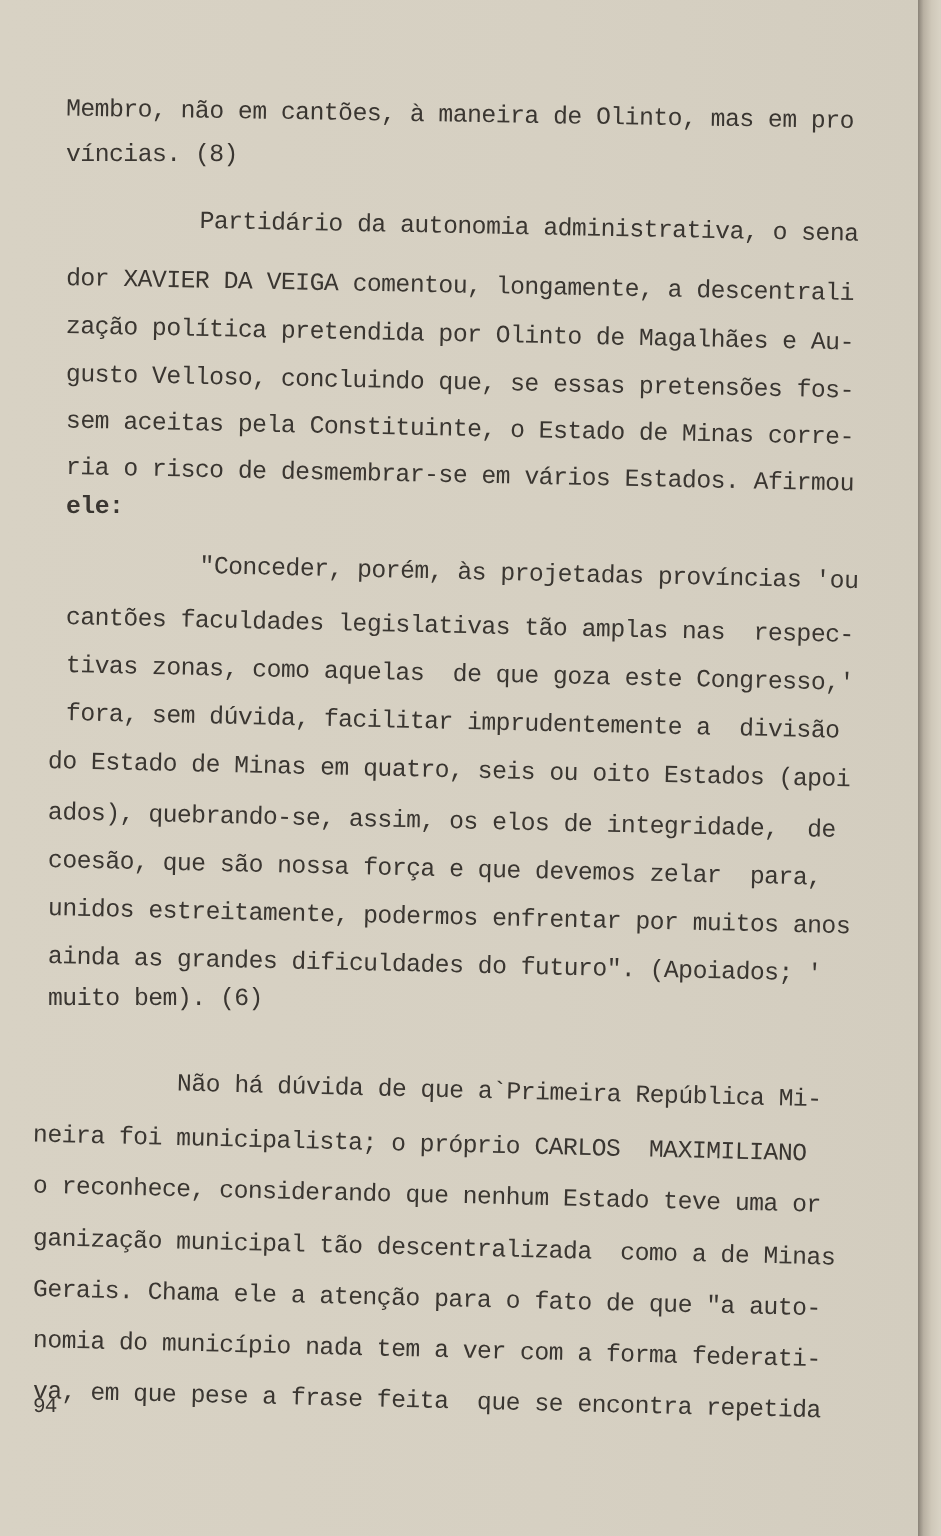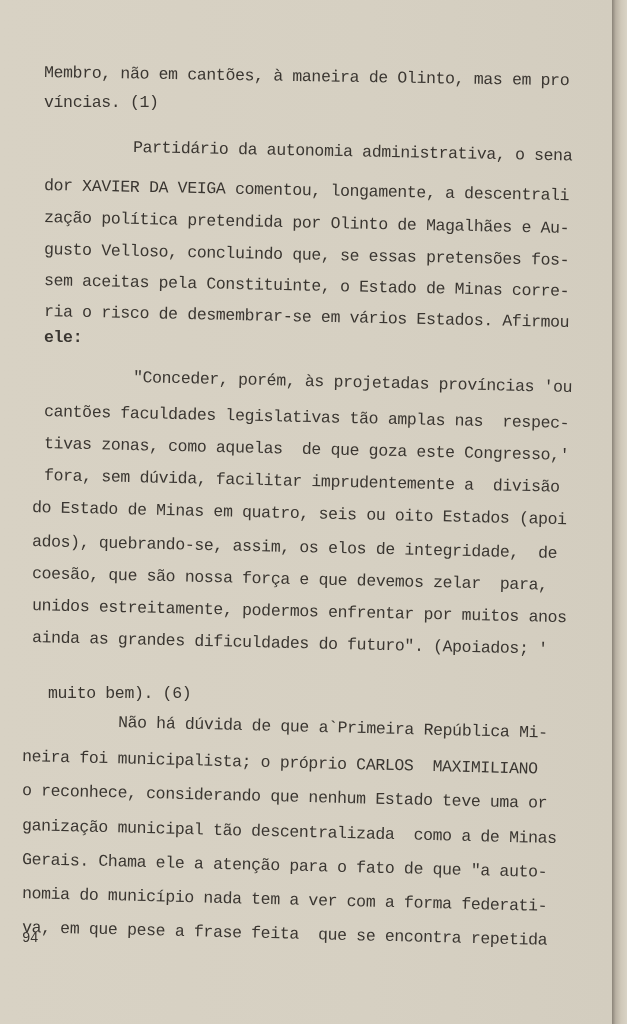--- a/index.html
+++ b/index.html
@@ -24,38 +24,38 @@
     transform-origin: left center;
   }
   .pagenum { position: absolute; left: 22px; top: 930px; font-size: 14px; letter-spacing: -0.5px; }
 </style>
 </head>
 <body>
 
 <div class="page">
   <div id="lines">
       <div class="line" style="left: 44px; top: 63px; transform: rotate(0.9deg);">Membro, não em cantões, à maneira de Olinto, mas em pro</div>
-      <div class="line" style="left: 44px; top: 93px; transform: rotate(0deg);">víncias. (1)</div>
+      <div class="line" style="left: 44px; top: 93px; transform: rotate(0deg);">víncias. (8)</div>
       <div class="line" style="left: 133px; top: 138px; transform: rotate(1.1deg);">Partidário da autonomia administrativa, o sena</div>
       <div class="line" style="left: 44px; top: 176px; transform: rotate(1.1deg);">dor XAVIER DA VEIGA comentou, longamente, a descentrali</div>
       <div class="line" style="left: 44px; top: 208px; transform: rotate(1.2deg);">zação política pretendida por Olinto de Magalhães e Au-</div>
       <div class="line" style="left: 44px; top: 240px; transform: rotate(1.2deg);">gusto Velloso, concluindo que, se essas pretensões fos-</div>
       <div class="line" style="left: 44px; top: 271px; transform: rotate(1.2deg);">sem aceitas pela Constituinte, o Estado de Minas corre-</div>
       <div class="line" style="left: 44px; top: 302px; transform: rotate(1.2deg);">ria o risco de desmembrar-se em vários Estados. Afirmou</div>
       <div class="line" style="left: 44px; top: 328px; transform: rotate(0deg); font-weight: bold;">ele:</div>
       <div class="line" style="left: 133px; top: 368px; transform: rotate(1.3deg);">"Conceder, porém, às projetadas províncias 'ou</div>
       <div class="line" style="left: 44px; top: 402px; transform: rotate(1.3deg);">cantões faculdades legislativas tão amplas nas  respec-</div>
       <div class="line" style="left: 44px; top: 434px; transform: rotate(1.3deg);">tivas zonas, como aquelas  de que goza este Congresso,'</div>
       <div class="line" style="left: 44px; top: 466px; transform: rotate(1.3deg);">fora, sem dúvida, facilitar imprudentemente a  divisão</div>
       <div class="line" style="left: 32px; top: 498px; transform: rotate(1.3deg);">do Estado de Minas em quatro, seis ou oito Estados (apoi</div>
       <div class="line" style="left: 32px; top: 532px; transform: rotate(1.3deg);">ados), quebrando-se, assim, os elos de integridade,  de</div>
       <div class="line" style="left: 32px; top: 564px; transform: rotate(1.3deg);">coesão, que são nossa força e que devemos zelar  para,</div>
       <div class="line" style="left: 32px; top: 596px; transform: rotate(1.3deg);">unidos estreitamente, podermos enfrentar por muitos anos</div>
       <div class="line" style="left: 32px; top: 628px; transform: rotate(1.3deg);">ainda as grandes dificuldades do futuro". (Apoiados; '</div>
-      <div class="line" style="left: 32px; top: 684px; transform: rotate(0deg); margin-left: 16px;">muito bem). (6)</div>
+      <div class="line" style="left: 32px; top: 656px; transform: rotate(0deg);">muito bem). (6)</div>
       <div class="line" style="left: 118px; top: 713px; transform: rotate(1.4deg);">Não há dúvida de que a`Primeira República Mi-</div>
       <div class="line" style="left: 22px; top: 747px; transform: rotate(1.4deg);">neira foi municipalista; o próprio CARLOS  MAXIMILIANO</div>
       <div class="line" style="left: 22px; top: 781px; transform: rotate(1.4deg);">o reconhece, considerando que nenhum Estado teve uma or</div>
       <div class="line" style="left: 22px; top: 816px; transform: rotate(1.4deg);">ganização municipal tão descentralizada  como a de Minas</div>
       <div class="line" style="left: 22px; top: 850px; transform: rotate(1.4deg);">Gerais. Chama ele a atenção para o fato de que "a auto-</div>
       <div class="line" style="left: 22px; top: 884px; transform: rotate(1.4deg);">nomia do município nada tem a ver com a forma federati-</div>
       <div class="line" style="left: 22px; top: 918px; transform: rotate(1.4deg);">va, em que pese a frase feita  que se encontra repetida</div>
     </div>
   <div class="pagenum">94</div>
 </div>

